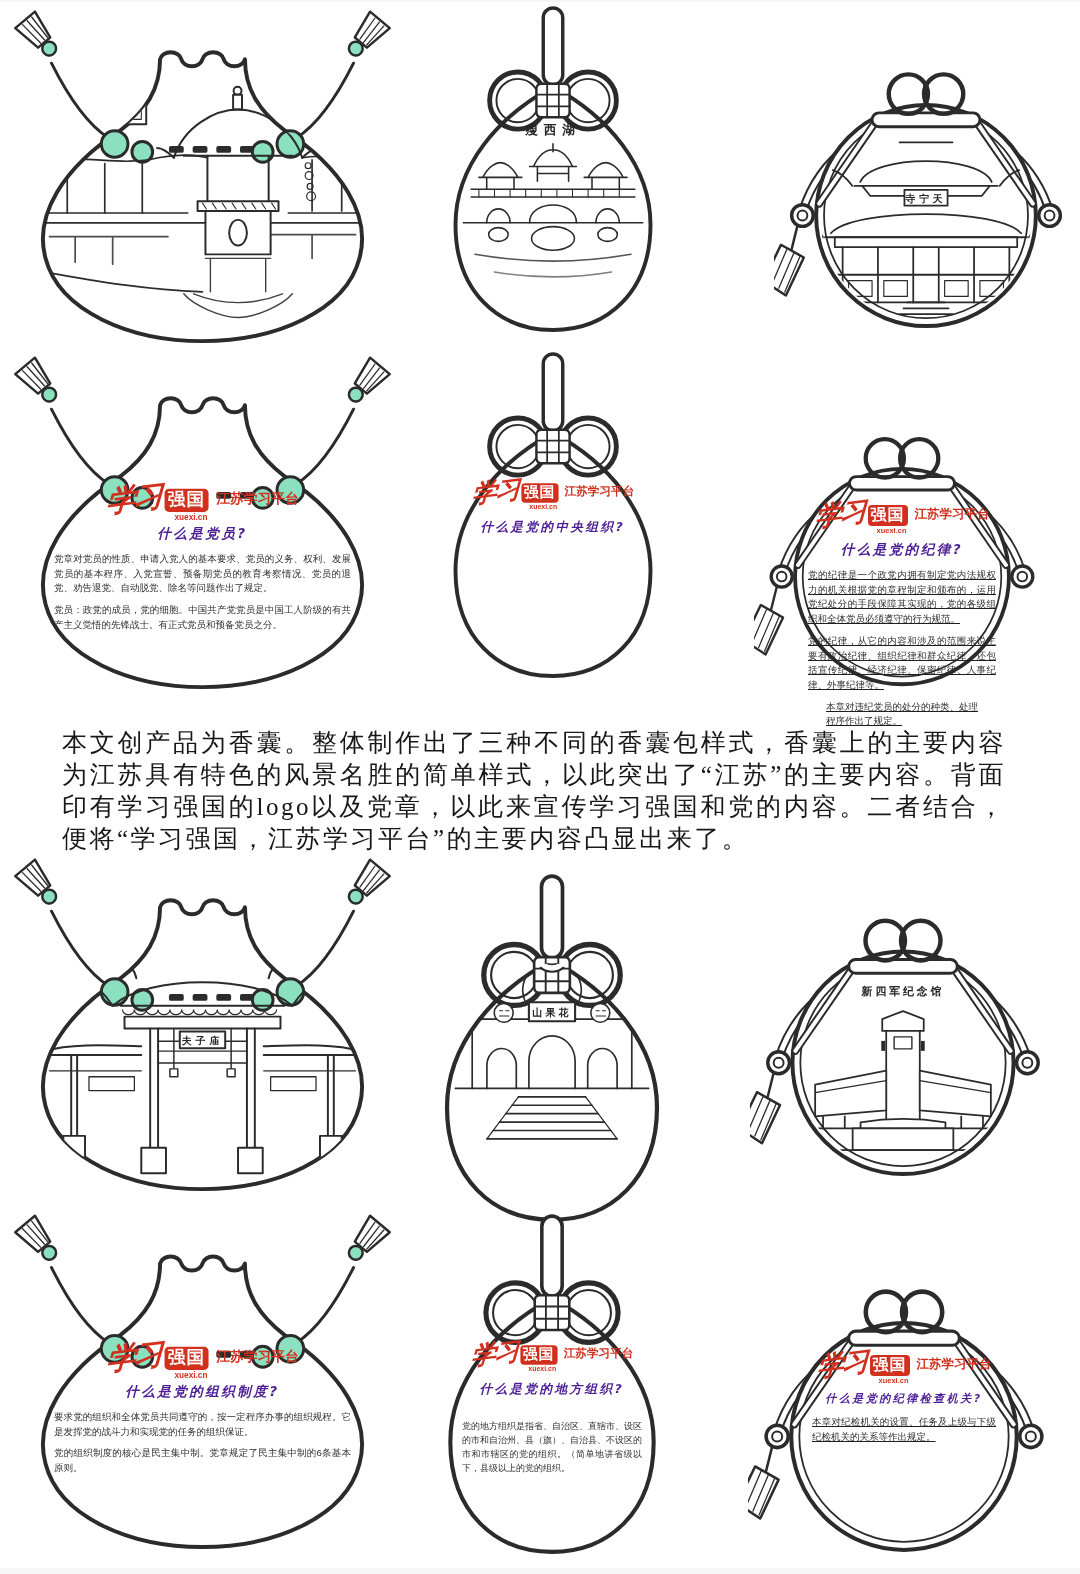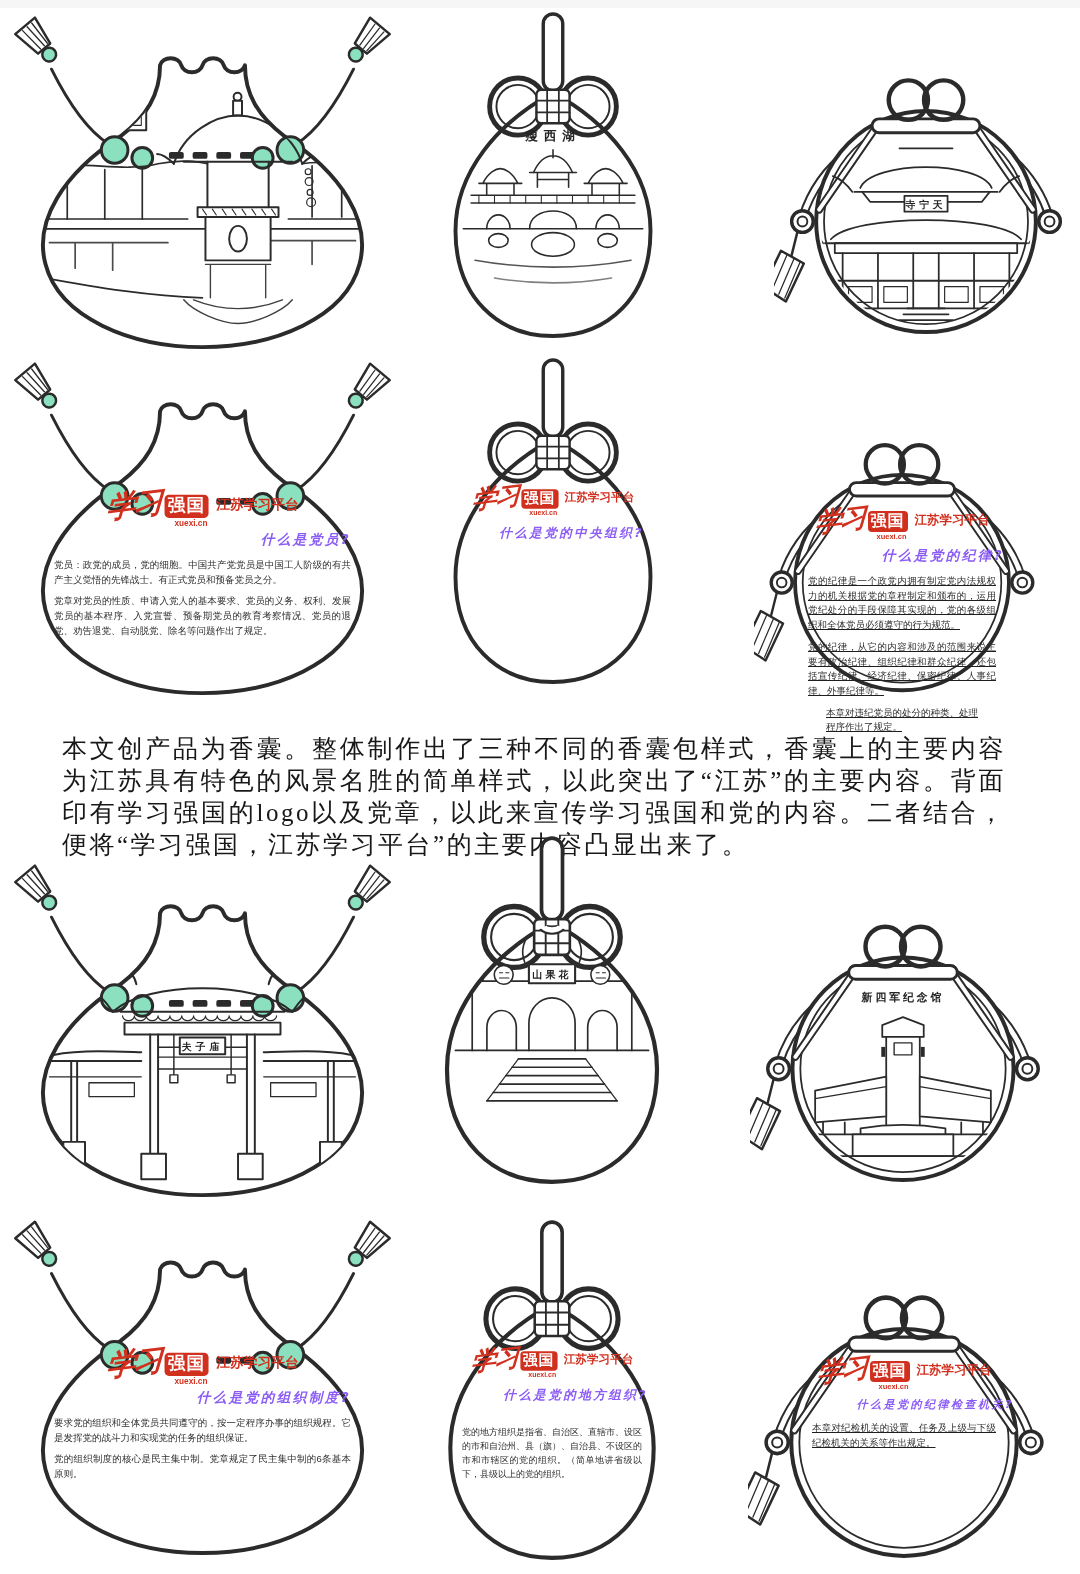--- a/index.html
+++ b/index.html
@@ -1,19 +1,19 @@
 <!DOCTYPE html>
 <html style="--line: #2b2b2b; --bead: #8be0bf; --red: #d2301f; --ink: #1f1f1f;"><head>
 <meta charset="utf-8">
 <style>
   :root{
     --line:#2b2b2b; --bead:#8be0bf; --red:#d2301f; --ink:#1f1f1f;
   }
   html,body{margin:0;padding:0;background:#f6f6f6;}
-  #page{position:relative;width:1080px;height:1566px;background:#ffffff;margin:8px auto;
+  #page{position:relative;width:1080px;height:1566px;background:#ffffff;margin:2px auto;
         font-family:"Liberation Sans",sans-serif;overflow:hidden;}
   .cell{position:absolute;}
   .cell > svg.shape{position:absolute;left:0;top:0;width:100%;height:100%;}
   
   .ln{fill:none;stroke:var(--line);stroke-linecap:round;stroke-linejoin:round;}
   .lf{fill:#ffffff;stroke:var(--line);stroke-linecap:round;stroke-linejoin:round;}
   .ld{fill:var(--line);stroke:none;}
   .wht{fill:none;stroke:#ffffff;stroke-linecap:round;}
   .bead{fill:var(--bead);stroke:var(--line);}
   .plq{font-family:"DejaVu Sans",sans-serif;font-weight:bold;fill:#242424;}
@@ -26,21 +26,21 @@
   .pouch-ov .logo{transform:scale(1.1);}
   .tear-ov .logo{transform:scale(0.93);}
   .lx{font-family:"DejaVu Sans",sans-serif;font-style:italic;font-weight:bold;font-size:27px;
       line-height:.85;color:var(--red);transform:rotate(-7deg) skewX(-10deg);letter-spacing:-2px;}
   .lqw{position:relative;display:inline-block;}
   .lq{display:inline-block;background:var(--red);color:#fff;font-weight:bold;font-size:16px;
       padding:1px 3px 2px;border-radius:4px;letter-spacing:1px;line-height:1.1;}
   .lurl{position:absolute;right:1px;bottom:-9px;font-size:7.5px;font-weight:bold;color:var(--red);letter-spacing:0;}
   .lp{color:var(--red);font-weight:bold;font-size:12.5px;margin-left:4px;padding-bottom:3px;white-space:nowrap;}
   .card-title{font-family:"DejaVu Sans",sans-serif;font-style:italic;font-weight:bold;
-      font-size:13.5px;letter-spacing:2.5px;margin:15px 0 9px;color:#8b5cf6;white-space:nowrap;text-align:right;}
+      font-size:13.5px;letter-spacing:2.5px;margin:15px 0 9px;color:#4c1d95;white-space:nowrap;}
   .card-text{text-align:justify;}
   .card-text p{font-size:9.5px;line-height:1.55;margin:0 0 7px;color:#2e2e2e;}
   .tear-ov .card-text p{font-size:9px;}
   .tear-ov .card-text{padding:0 6px;}
   .purse-ov .card-text{padding:0 8px;text-decoration:underline;}
   
   #intro{position:absolute;left:62px;top:700px;width:944px;
       font-family:"Liberation Serif",serif;font-size:25px;line-height:1.28;
       letter-spacing:2.5px;color:#181818;text-align:justify;}
 </style>
@@ -225,22 +225,22 @@
     <div class="logo">
       <span class="lx">学习</span>
       <span class="lqw">
         <span class="lq">强国</span>
         <span class="lurl">xuexi.cn</span>
       </span>
       <span class="lp">江苏学习平台</span>
     </div>
     <div class="card-title">什么是党员?</div>
     <div class="card-text">
+      <p>党章对党员的性质、申请入党人的基本要求、党员的义务、权利、发展党员的基本程序、入党宣誓、预备期党员的教育考察情况、党员的退党、劝告退党、自动脱党、除名等问题作出了规定。</p>
       <p>党员：政党的成员，党的细胞。中国共产党党员是中国工人阶级的有共产主义觉悟的先锋战士。有正式党员和预备党员之分。</p>
-      <p>党章对党员的性质、申请入党人的基本要求、党员的义务、权利、发展党员的基本程序、入党宣誓、预备期党员的教育考察情况、党员的退党、劝告退党、自动脱党、除名等问题作出了规定。</p>
     </div>
   </div>
 </div>
 
 <div class="cell" style="left:436px;top:348px;width:234px;height:330px">
   <svg class="shape" viewBox="0 0 240 335" preserveAspectRatio="none">
     <use href="#teardrop-shell"></use>
   </svg>
   <div class="overlay tear-ov">
     <div class="logo">
@@ -306,21 +306,21 @@
         <rect class="lf" x="314" y="284" width="22" height="22"></rect>
         <path stroke-width="1.3" d="M40 218 H133 M257 218 H350"></path>
         <rect class="ln" stroke-width="1.3" x="80" y="224" width="46" height="14"></rect>
         <rect class="ln" stroke-width="1.3" x="264" y="224" width="46" height="14"></rect>
       </g>
       <text class="plq" x="195" y="191" font-size="10" text-anchor="middle" letter-spacing="4">夫子庙</text>
     </g>
   </svg>
 </div>
 
-<div class="cell" style="left:426px;top:826px;width:252px;height:352px">
+<div class="cell" style="left:426px;top:870px;width:252px;height:352px">
   <svg class="shape" viewBox="0 0 240 335" preserveAspectRatio="none">
     <use href="#teardrop-shell"></use>
     <g clip-path="url(#teardrop-clip)">
       <g class="ln" stroke-width="1.6">
         <circle class="lf" stroke-width="2" cx="120" cy="78" r="17"></circle>
         <circle class="lf" cx="101" cy="68" r="6.5"></circle>
         <circle class="lf" cx="139" cy="68" r="6.5"></circle>
         <path d="M104 62 C110 48 130 48 136 62"></path>
         <path stroke-width="1.2" d="M112 57 V50 M120 55 V46 M128 57 V50"></path>
         <circle cx="113" cy="76" r="3"></circle>

